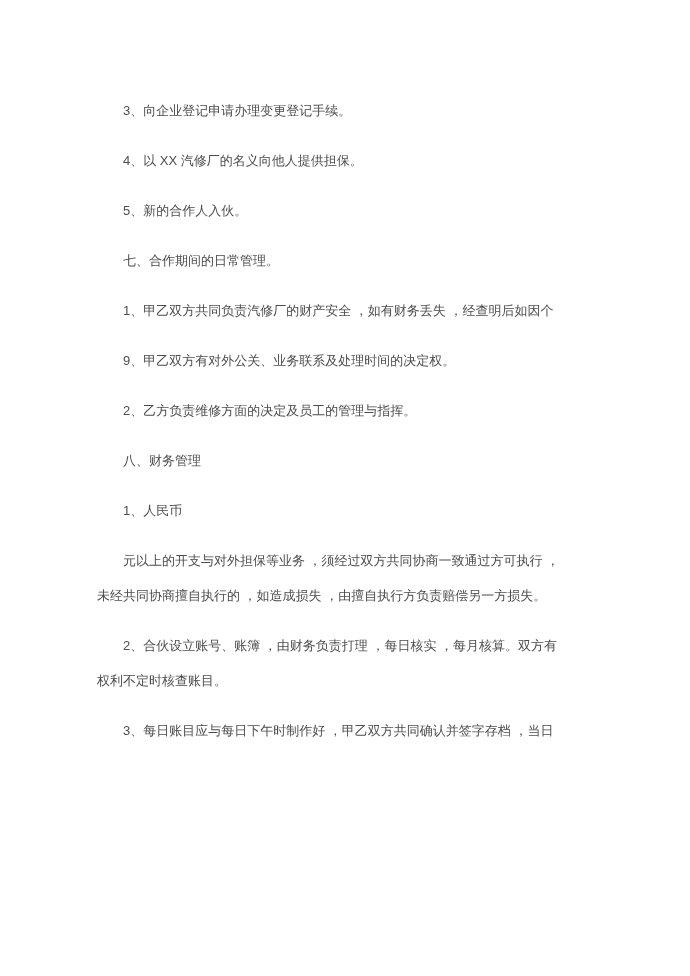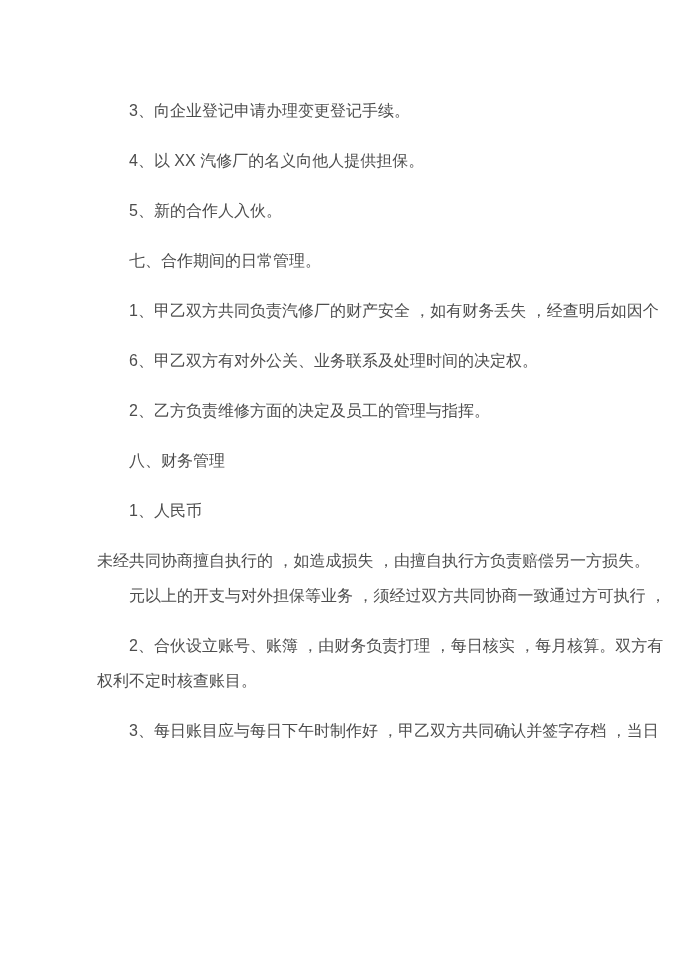--- a/index.html
+++ b/index.html
@@ -9,21 +9,21 @@
     }
     .page {
       position: relative;
       width: 690px;
       height: 976px;
       background: #ffffff;
       box-sizing: border-box;
       padding: 93px 97px 0 97px;
       overflow: hidden;
       font-family: "Liberation Sans", sans-serif;
-      font-size: 16px;
+      font-size: 13px;
       line-height: 35px;
       color: #4d4d4d;
       -webkit-font-smoothing: antialiased;
     }
     .para {
       margin: 0 0 15px 0;
       padding: 0;
     }
     .tline {
       display: block;
@@ -52,38 +52,38 @@
 
   <p class="para">
     <span class="tline first">七、合作期间的日常管理。</span>
   </p>
 
   <p class="para">
     <span class="tline first">1、甲乙双方共同负责汽修厂的财产安全 ，如有财务丢失 ，经查明后如因个</span>
   </p>
 
   <p class="para">
-    <span class="tline first">6、甲乙双方有对外公关、业务联系及处理时间的决定权。</span>
+    <span class="tline first">9、甲乙双方有对外公关、业务联系及处理时间的决定权。</span>
   </p>
 
   <p class="para">
     <span class="tline first">2、乙方负责维修方面的决定及员工的管理与指挥。</span>
   </p>
 
   <p class="para">
     <span class="tline first">八、财务管理</span>
   </p>
 
   <p class="para">
     <span class="tline first">1、人民币</span>
   </p>
 
   <p class="para">
+    <span class="tline first">元以上的开支与对外担保等业务 ，须经过双方共同协商一致通过方可执行 ，</span>
     <span class="tline">未经共同协商擅自执行的 ，如造成损失 ，由擅自执行方负责赔偿另一方损失。</span>
-    <span class="tline first">元以上的开支与对外担保等业务 ，须经过双方共同协商一致通过方可执行 ，</span>
   </p>
 
   <p class="para">
     <span class="tline first">2、合伙设立账号、账簿 ，由财务负责打理 ，每日核实 ，每月核算。双方有</span>
     <span class="tline">权利不定时核查账目。</span>
   </p>
 
   <p class="para">
     <span class="tline first">3、每日账目应与每日下午时制作好 ，甲乙双方共同确认并签字存档 ，当日</span>
   </p>

